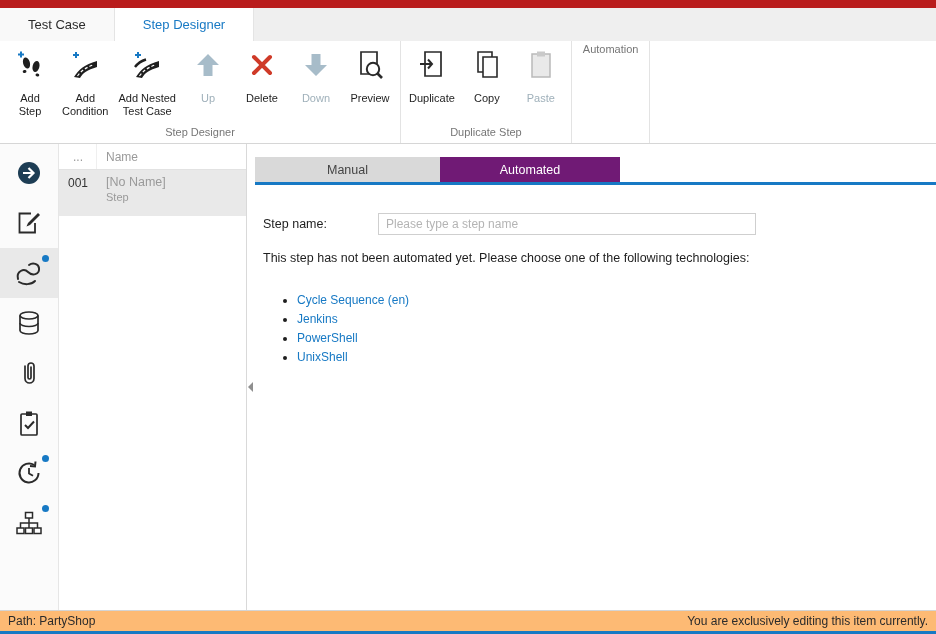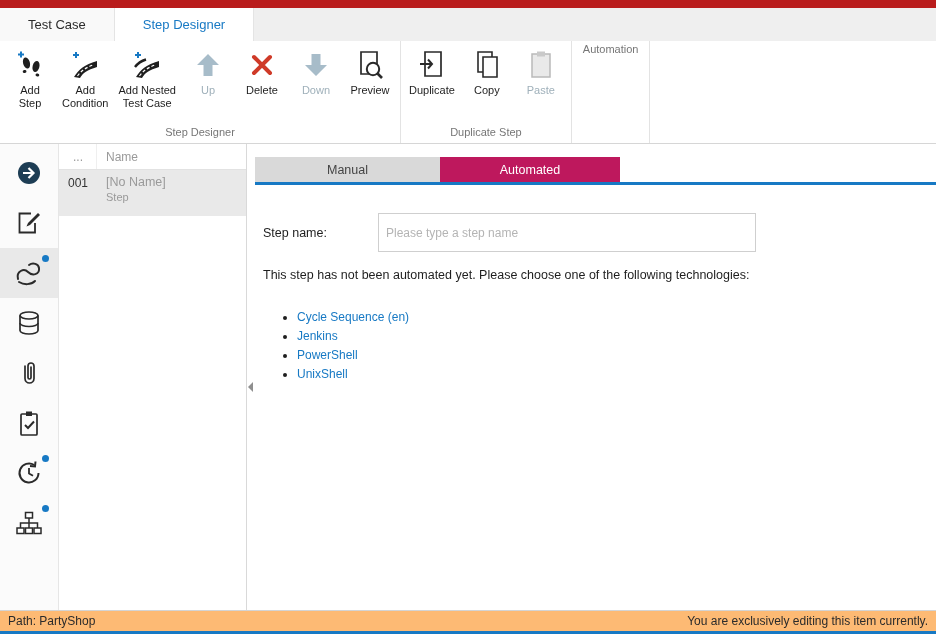--- a/index.html
+++ b/index.html
@@ -10,21 +10,21 @@
   
   .top-tabs{height:33px;background:#efefef;display:flex;flex:none}
   .top-tab{padding:0 28px;display:flex;align-items:center;font-size:13px;color:#2b2b2b;
            background:#f9f9f9;border-right:1px solid #e4e4e4;cursor:pointer}
   .top-tab.active{background:#fff;color:#1779c4}
 
   
   .ribbon{height:102px;flex:none;background:#fff;border-bottom:1px solid #d6d6d6;display:flex;align-items:stretch}
   .ribbon-group{display:flex;flex-direction:column;border-right:1px solid #e3e3e3;padding:0 3px}
   .rg-buttons{flex:1;display:flex;align-items:flex-start;padding-top:6px}
-  .rbtn{min-width:44px;padding:0 5px;display:flex;flex-direction:column;align-items:center;row-gap:2px;cursor:pointer}
+  .rbtn{min-width:44px;padding:0 5px;display:flex;flex-direction:column;align-items:center;row-gap:10px;cursor:pointer}
   .rbtn .ric{height:35px;display:flex;align-items:center;justify-content:center}
   .rbtn .rlb{font-size:11px;line-height:13px;text-align:center;white-space:pre-line;color:#1e1e1e}
   .rbtn.disabled{cursor:default}
   .rbtn.disabled .rlb{color:#9fb0ba}
   .caret{width:0;height:0;border-left:4px solid transparent;border-right:4px solid transparent;
          border-top:4px solid #3d3d3d;margin-top:2px}
   .rg-label{font-size:11px;color:#767676;text-align:center;padding:2px 8px 5px}
 
   
   .content{flex:1;display:flex;min-height:0}
@@ -46,24 +46,24 @@
   .sr-name{font-size:12.5px;color:#9a9a9a}
   .sr-type{font-size:11px;color:#9a9a9a;margin-top:2px}
 
   
   .main{flex:1;position:relative;padding:13px 0 0 8px;box-sizing:border-box;background:#fff}
   .collapse{position:absolute;left:1px;top:238px;width:0;height:0;border-top:5px solid transparent;
             border-bottom:5px solid transparent;border-right:5px solid #8f8f8f;cursor:pointer}
   .ctabs{display:flex;border-bottom:3px solid #1779c4}
   .ctab{width:185px;height:25px;display:flex;align-items:center;justify-content:center;
         font-size:12.5px;background:#d9d9d9;color:#444;cursor:pointer}
-  .ctab.active{width:180px;background:#be185d;color:#fff}
+  .ctab.active{width:180px;background:#701a75;color:#fff}
   .namerow{display:flex;align-items:center;margin:28px 0 0 8px}
   .namerow label{font-size:12.5px;width:115px}
-  .namerow input{width:378px;height:39px;border:1px solid #cfcfcf;font-size:12px;padding:0 7px;
+  .namerow input{width:378px;height:22px;border:1px solid #cfcfcf;font-size:12px;padding:0 7px;
                  box-sizing:border-box;color:#333;font-family:"Liberation Sans",sans-serif;outline:none}
   .namerow input::placeholder{color:#b4b4b4}
   .msg{margin:16px 0 0 8px;font-size:12.5px;color:#1e1e1e}
   .tech{margin:28px 0 0 27px;padding:0 0 0 15px;font-size:12px;list-style:disc}
   .tech li{margin-bottom:5px;color:#1e1e1e}
   .tech a{color:#1779c4;text-decoration:none;cursor:pointer}
 
   
   .statusbar{flex:none;height:24px;border-top:1px solid #d4d4d4;border-bottom:3px solid #1779c4;
              box-sizing:border-box;display:flex;align-items:center;justify-content:space-between;

